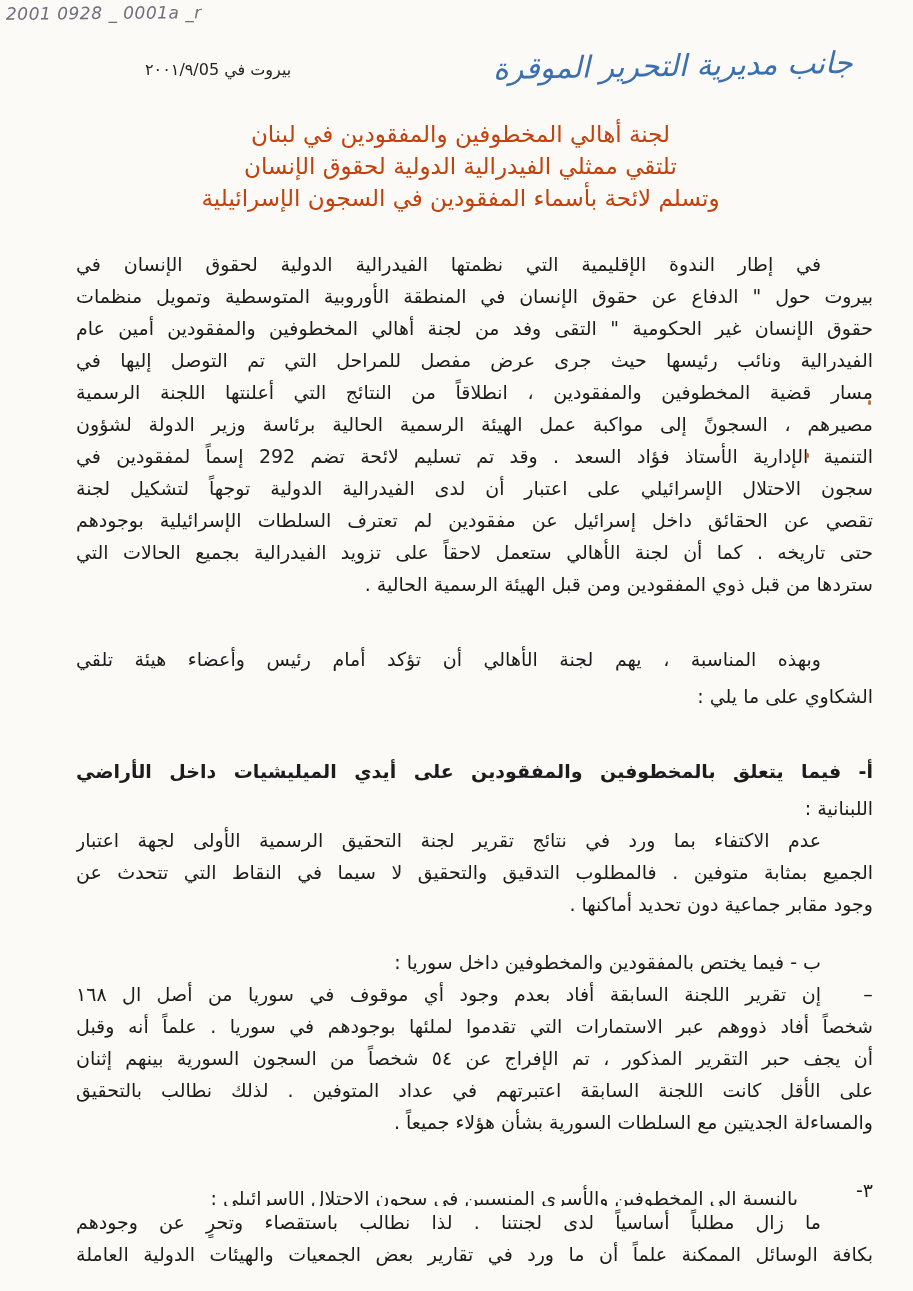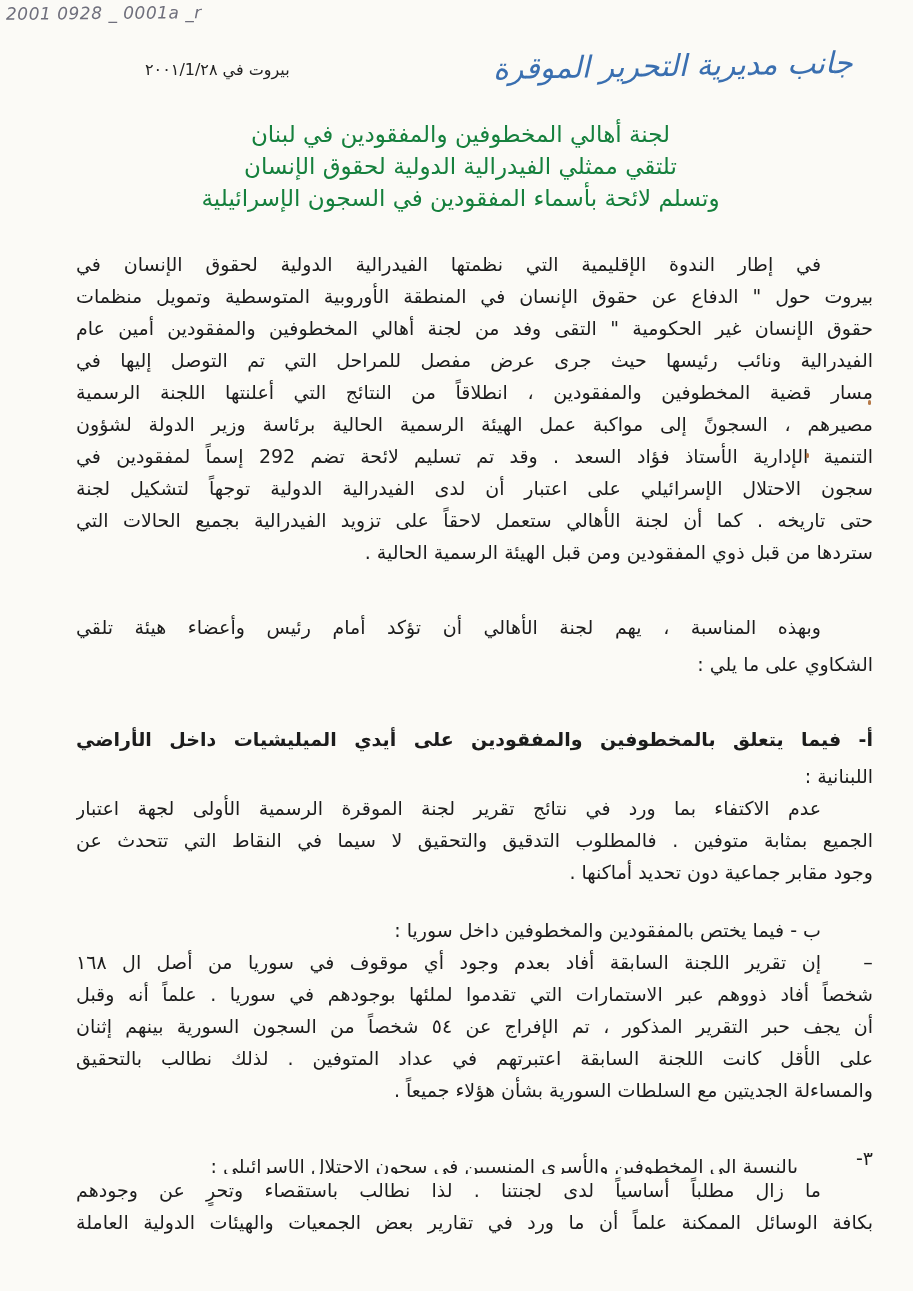--- a/index.html
+++ b/index.html
@@ -30,21 +30,21 @@
     position: absolute; left: 145px; top: 60px;
     direction: rtl; font-size: 16px; color: #222;
     width: 200px; text-align: left;
   }
   .titles {
     position: absolute; left: 0; right: 0; top: 118px;
     direction: rtl; text-align: center;
   }
   .titles .t {
     font-size: 23px; line-height: 32px; letter-spacing: 1.5px;
-    color: #15803d; font-weight: 500; padding-left: 8px;
+    color: #c2410c; font-weight: 500; padding-left: 8px;
   }
   .body {
     position: absolute; left: 76px; width: 797px; top: 248px;
     direction: rtl; text-align: justify; text-align-last: right;
   }
   .line {
     font-size: 19px; line-height: 32px; height: 32px;
     white-space: nowrap; overflow: hidden;
     text-align-last: justify; text-align: justify;
     letter-spacing: 0.3px;
@@ -58,56 +58,57 @@
 </style>
 </head>
 <body>
 
 <div class="page">
 
   <div class="stamp">2001 0928 _ 0001a _r</div>
 
   <div class="handnote">جانب مديرية التحرير الموقرة</div>
 
-  <div class="date">بيروت في ٢٠٠١/1/٢٨</div>
+  <div class="date">بيروت في ٢٠٠١/٩/05</div>
 
   <div class="titles">
     <div class="t">لجنة أهالي المخطوفين والمفقودين في لبنان</div>
     <div class="t">تلتقي ممثلي الفيدرالية الدولية لحقوق الإنسان</div>
     <div class="t">وتسلم لائحة بأسماء المفقودين في السجون الإسرائيلية</div>
   </div>
 
   <div class="body">
 
     <div>
       <div class="line indent">في إطار الندوة الإقليمية التي نظمتها الفيدرالية الدولية لحقوق الإنسان في</div>
       <div class="line">بيروت حول " الدفاع عن حقوق الإنسان في المنطقة الأوروبية المتوسطية وتمويل منظمات</div>
       <div class="line">حقوق الإنسان غير الحكومية " التقى وفد من لجنة أهالي المخطوفين والمفقودين أمين عام</div>
       <div class="line">الفيدرالية ونائب رئيسها حيث جرى عرض مفصل للمراحل التي تم التوصل إليها في</div>
       <div class="line">مسار قضية المخطوفين والمفقودين ، انطلاقاً من النتائج التي أعلنتها اللجنة الرسمية</div>
       <div class="line">مصيرهم ، السجونً إلى مواكبة عمل الهيئة الرسمية الحالية برئاسة وزير الدولة لشؤون</div>
       <div class="line">التنمية الإدارية الأستاذ فؤاد السعد . وقد تم تسليم لائحة تضم 292 إسماً لمفقودين في</div>
       <div class="line">سجون الاحتلال الإسرائيلي على اعتبار أن لدى الفيدرالية الدولية توجهاً لتشكيل لجنة</div>
+      <div class="line">تقصي عن الحقائق داخل إسرائيل عن مفقودين لم تعترف السلطات الإسرائيلية بوجودهم</div>
       <div class="line">حتى تاريخه . كما أن لجنة الأهالي ستعمل لاحقاً على تزويد الفيدرالية بجميع الحالات التي</div>
       <div class="line last">ستردها من قبل ذوي المفقودين ومن قبل الهيئة الرسمية الحالية .</div>
     </div>
 
     <div class="gap1"></div>
 
     <div>
       <div class="line indent" style="height:42px;line-height:42px;">وبهذه المناسبة ، يهم لجنة الأهالي أن تؤكد أمام رئيس وأعضاء هيئة تلقي</div>
       <div class="line last">الشكاوي على ما يلي :</div>
     </div>
 
     <div class="gap1"></div>
 
     <div>
       <div class="line" style="height:42px;line-height:42px;font-weight:bold;">أ- فيما يتعلق بالمخطوفين والمفقودين على أيدي الميليشيات داخل الأراضي</div>
       <div class="line last">اللبنانية :</div>
-      <div class="line indent">عدم الاكتفاء بما ورد في نتائج تقرير لجنة الموقرة الرسمية الأولى لجهة اعتبار</div>
+      <div class="line indent">عدم الاكتفاء بما ورد في نتائج تقرير لجنة التحقيق الرسمية الأولى لجهة اعتبار</div>
       <div class="line">الجميع بمثابة متوفين . فالمطلوب التدقيق والتحقيق لا سيما في النقاط التي تتحدث عن</div>
       <div class="line last">وجود مقابر جماعية دون تحديد أماكنها .</div>
     </div>
 
     <div class="gap2"></div>
 
     <div>
       <div class="line last indent">ب - فيما يختص بالمفقودين والمخطوفين داخل سوريا :</div>
       <div class="line" style="position:relative;">
         <span style="position:absolute;right:0;top:0;">–</span>

